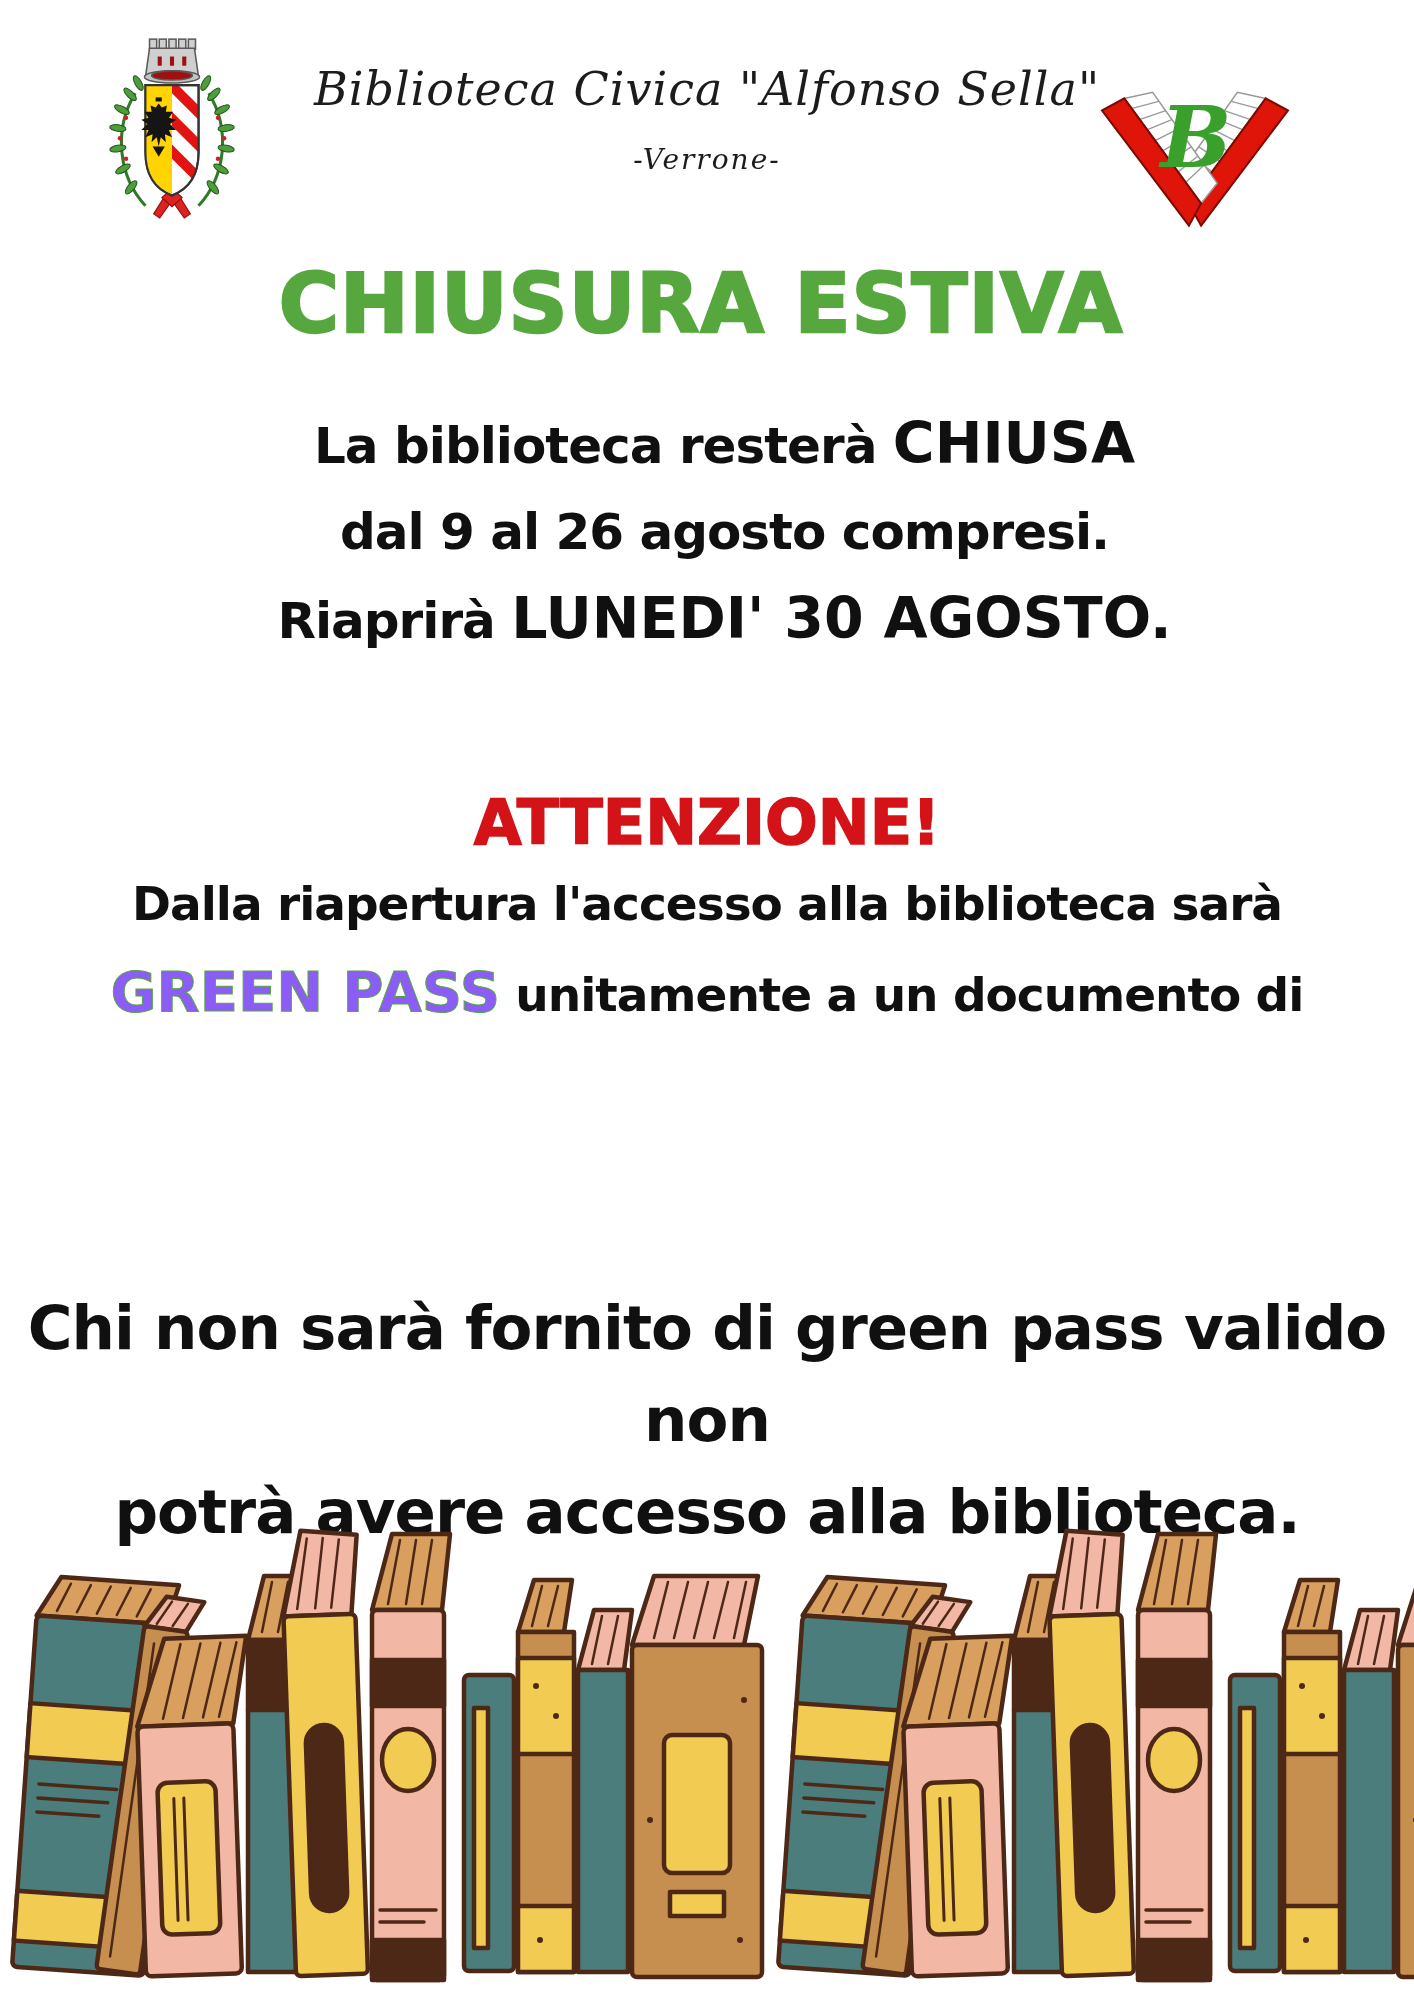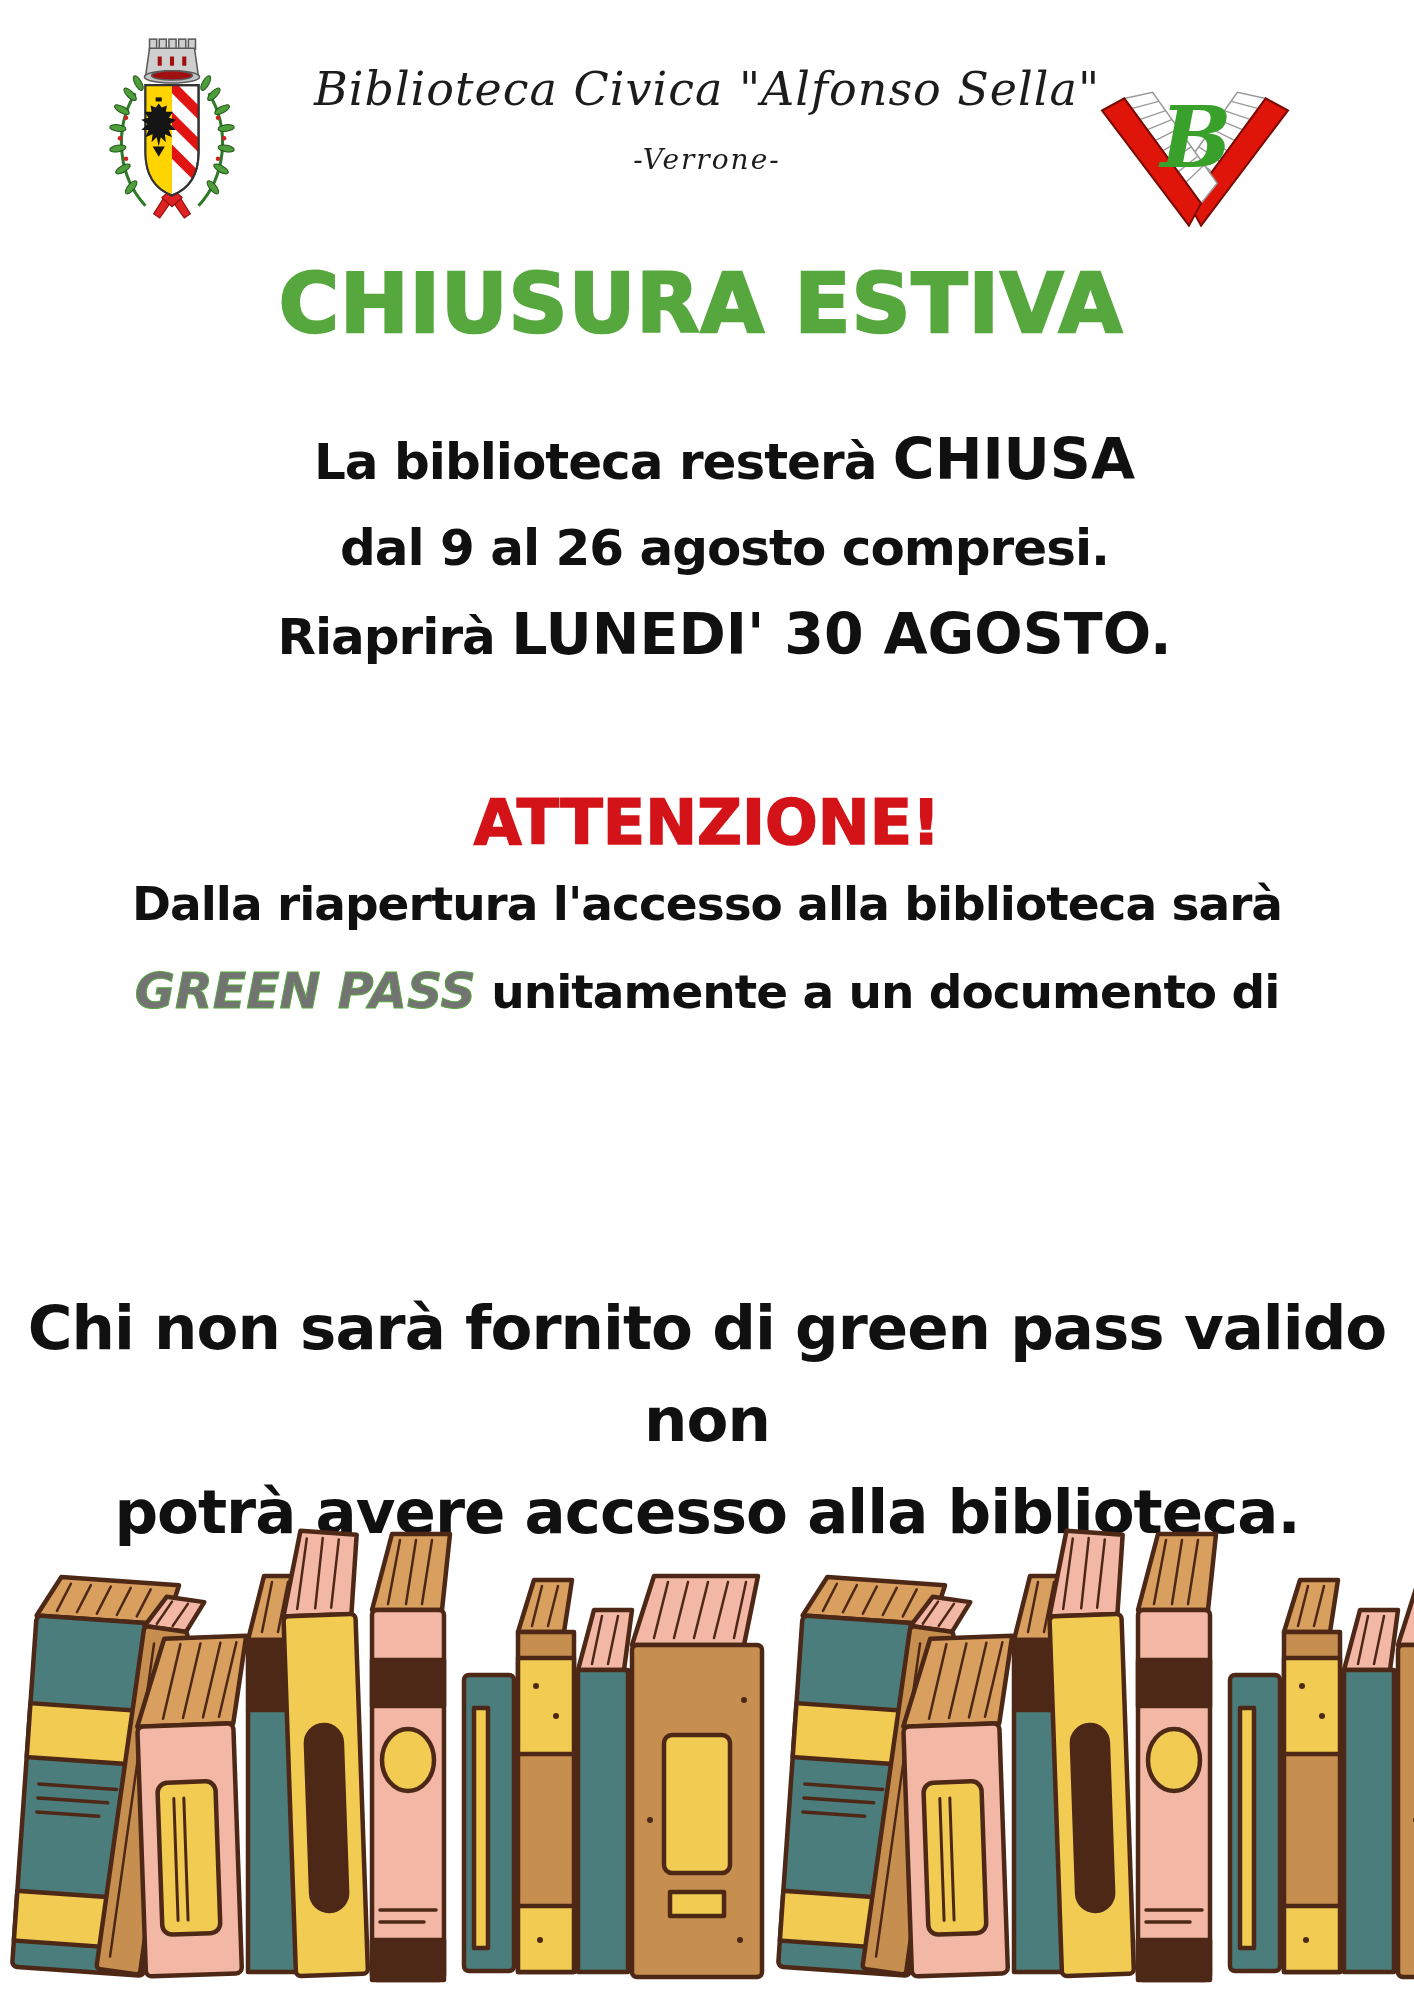--- a/index.html
+++ b/index.html
@@ -19,26 +19,26 @@
         font-size:84px;line-height:1;color:#3aa02c;}
 
   
   .title{position:absolute;left:0;right:12px;top:256px;margin:0;text-align:center;
          font-size:82px;font-weight:bold;color:#56a83e;letter-spacing:1px;
          -webkit-text-stroke:2.5px #56a83e;}
 
   
   .comic{position:absolute;left:0;right:0;text-align:center;font-weight:bold;
          color:#101010;letter-spacing:-1px;}
-  .closure{top:416px;font-size:50px;line-height:86px;margin-left:35px;}
+  .closure{top:400px;font-size:50px;line-height:86px;margin-left:35px;}
   .strong{font-size:57px;letter-spacing:0;}
   .attn-head{top:786px;font-size:62px;color:#d31318;-webkit-text-stroke:1.5px #d31318;
              letter-spacing:0;}
   .attn-para{top:860px;font-size:47px;line-height:88px;}
-  .greenpass{color:#737373;font-size:49px;-webkit-text-stroke:1px #56a83e;letter-spacing:0;font-style:italic;}
+  .greenpass{color:#8b5cf6;font-size:56px;-webkit-text-stroke:1px #56a83e;letter-spacing:0;}
   .warning{top:1282px;font-size:61px;line-height:92px;text-align:center;}
 
   
   .books{position:absolute;left:0;bottom:0;width:1414px;height:480px;display:block;}
 </style>
 </head>
 <body>
 
 <div class="poster">
 

